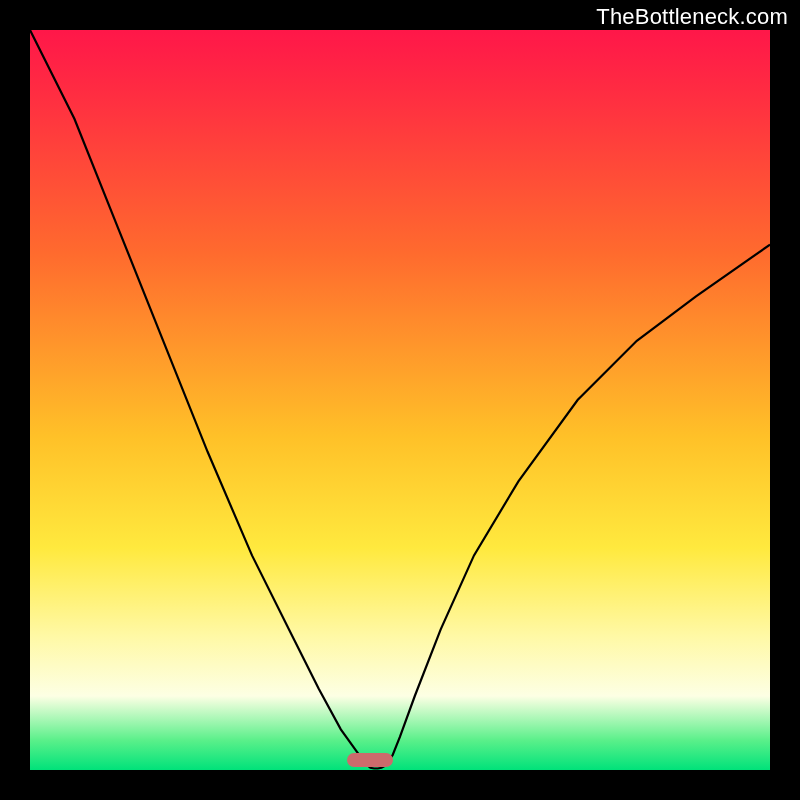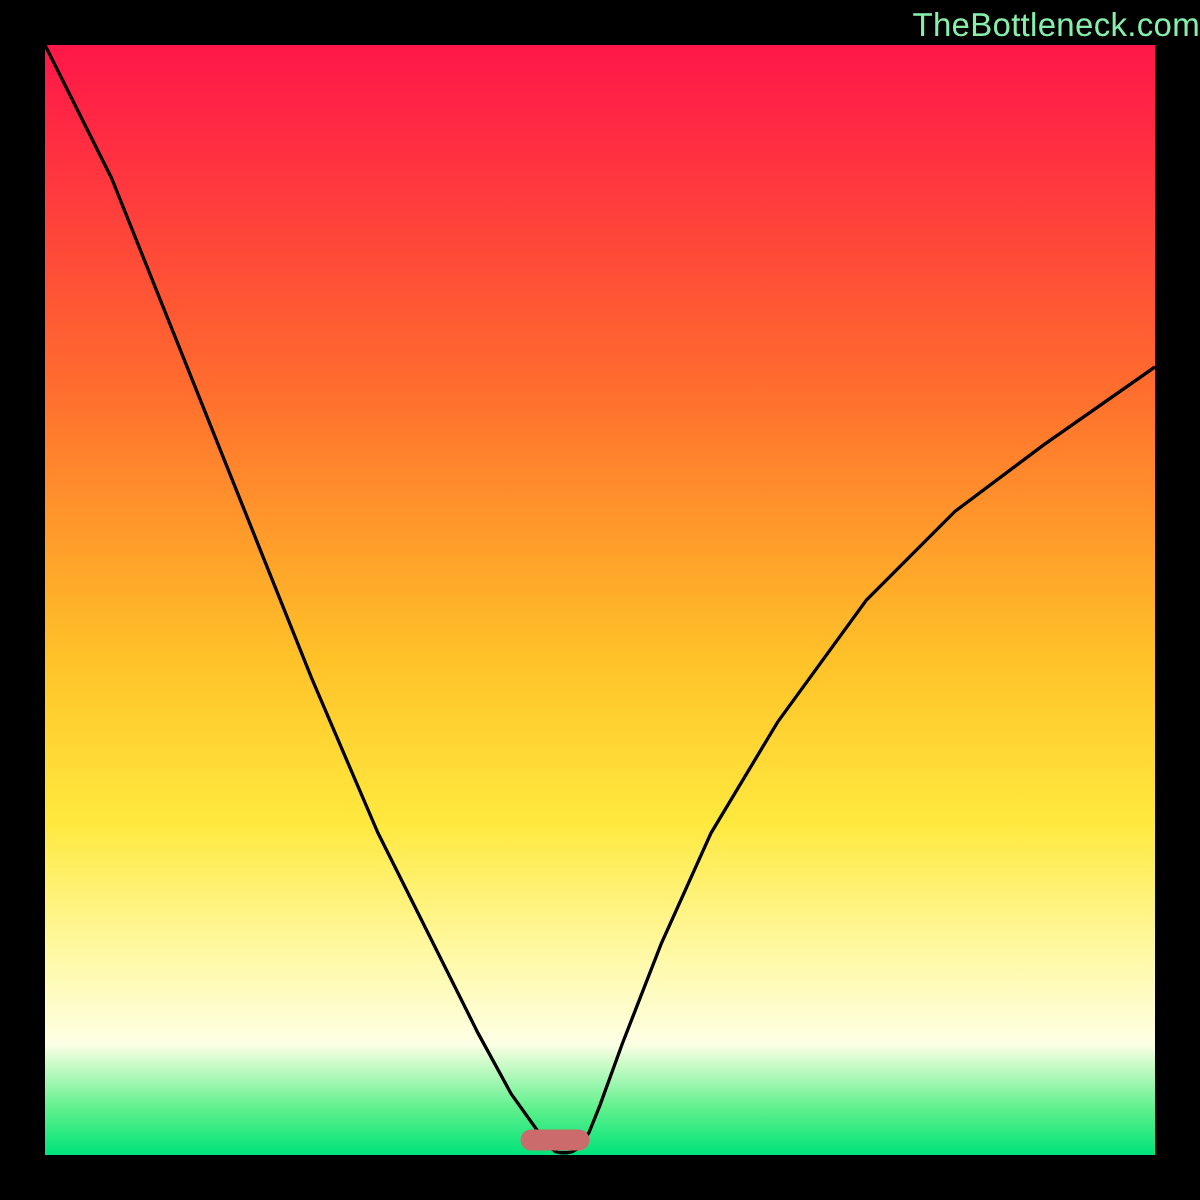--- a/index.html
+++ b/index.html
@@ -39,22 +39,22 @@
     position: absolute;
     width: 46px;
     height: 14px;
     border-radius: 7px;
     background: #cc6b6c;
     transform: translate(-50%, 0);
   }
   .watermark {
     position: absolute;
     top: 4px;
-    right: 0;
-    color: #86efac;
+    right: 12px;
+    color: #ffffff;
     font-size: 22px;
     letter-spacing: 0.2px;
     font-weight: 500;
   }
   svg.curve {
     position: absolute;
     left: 0;
     top: 0;
     width: 740px;
     height: 740px;

